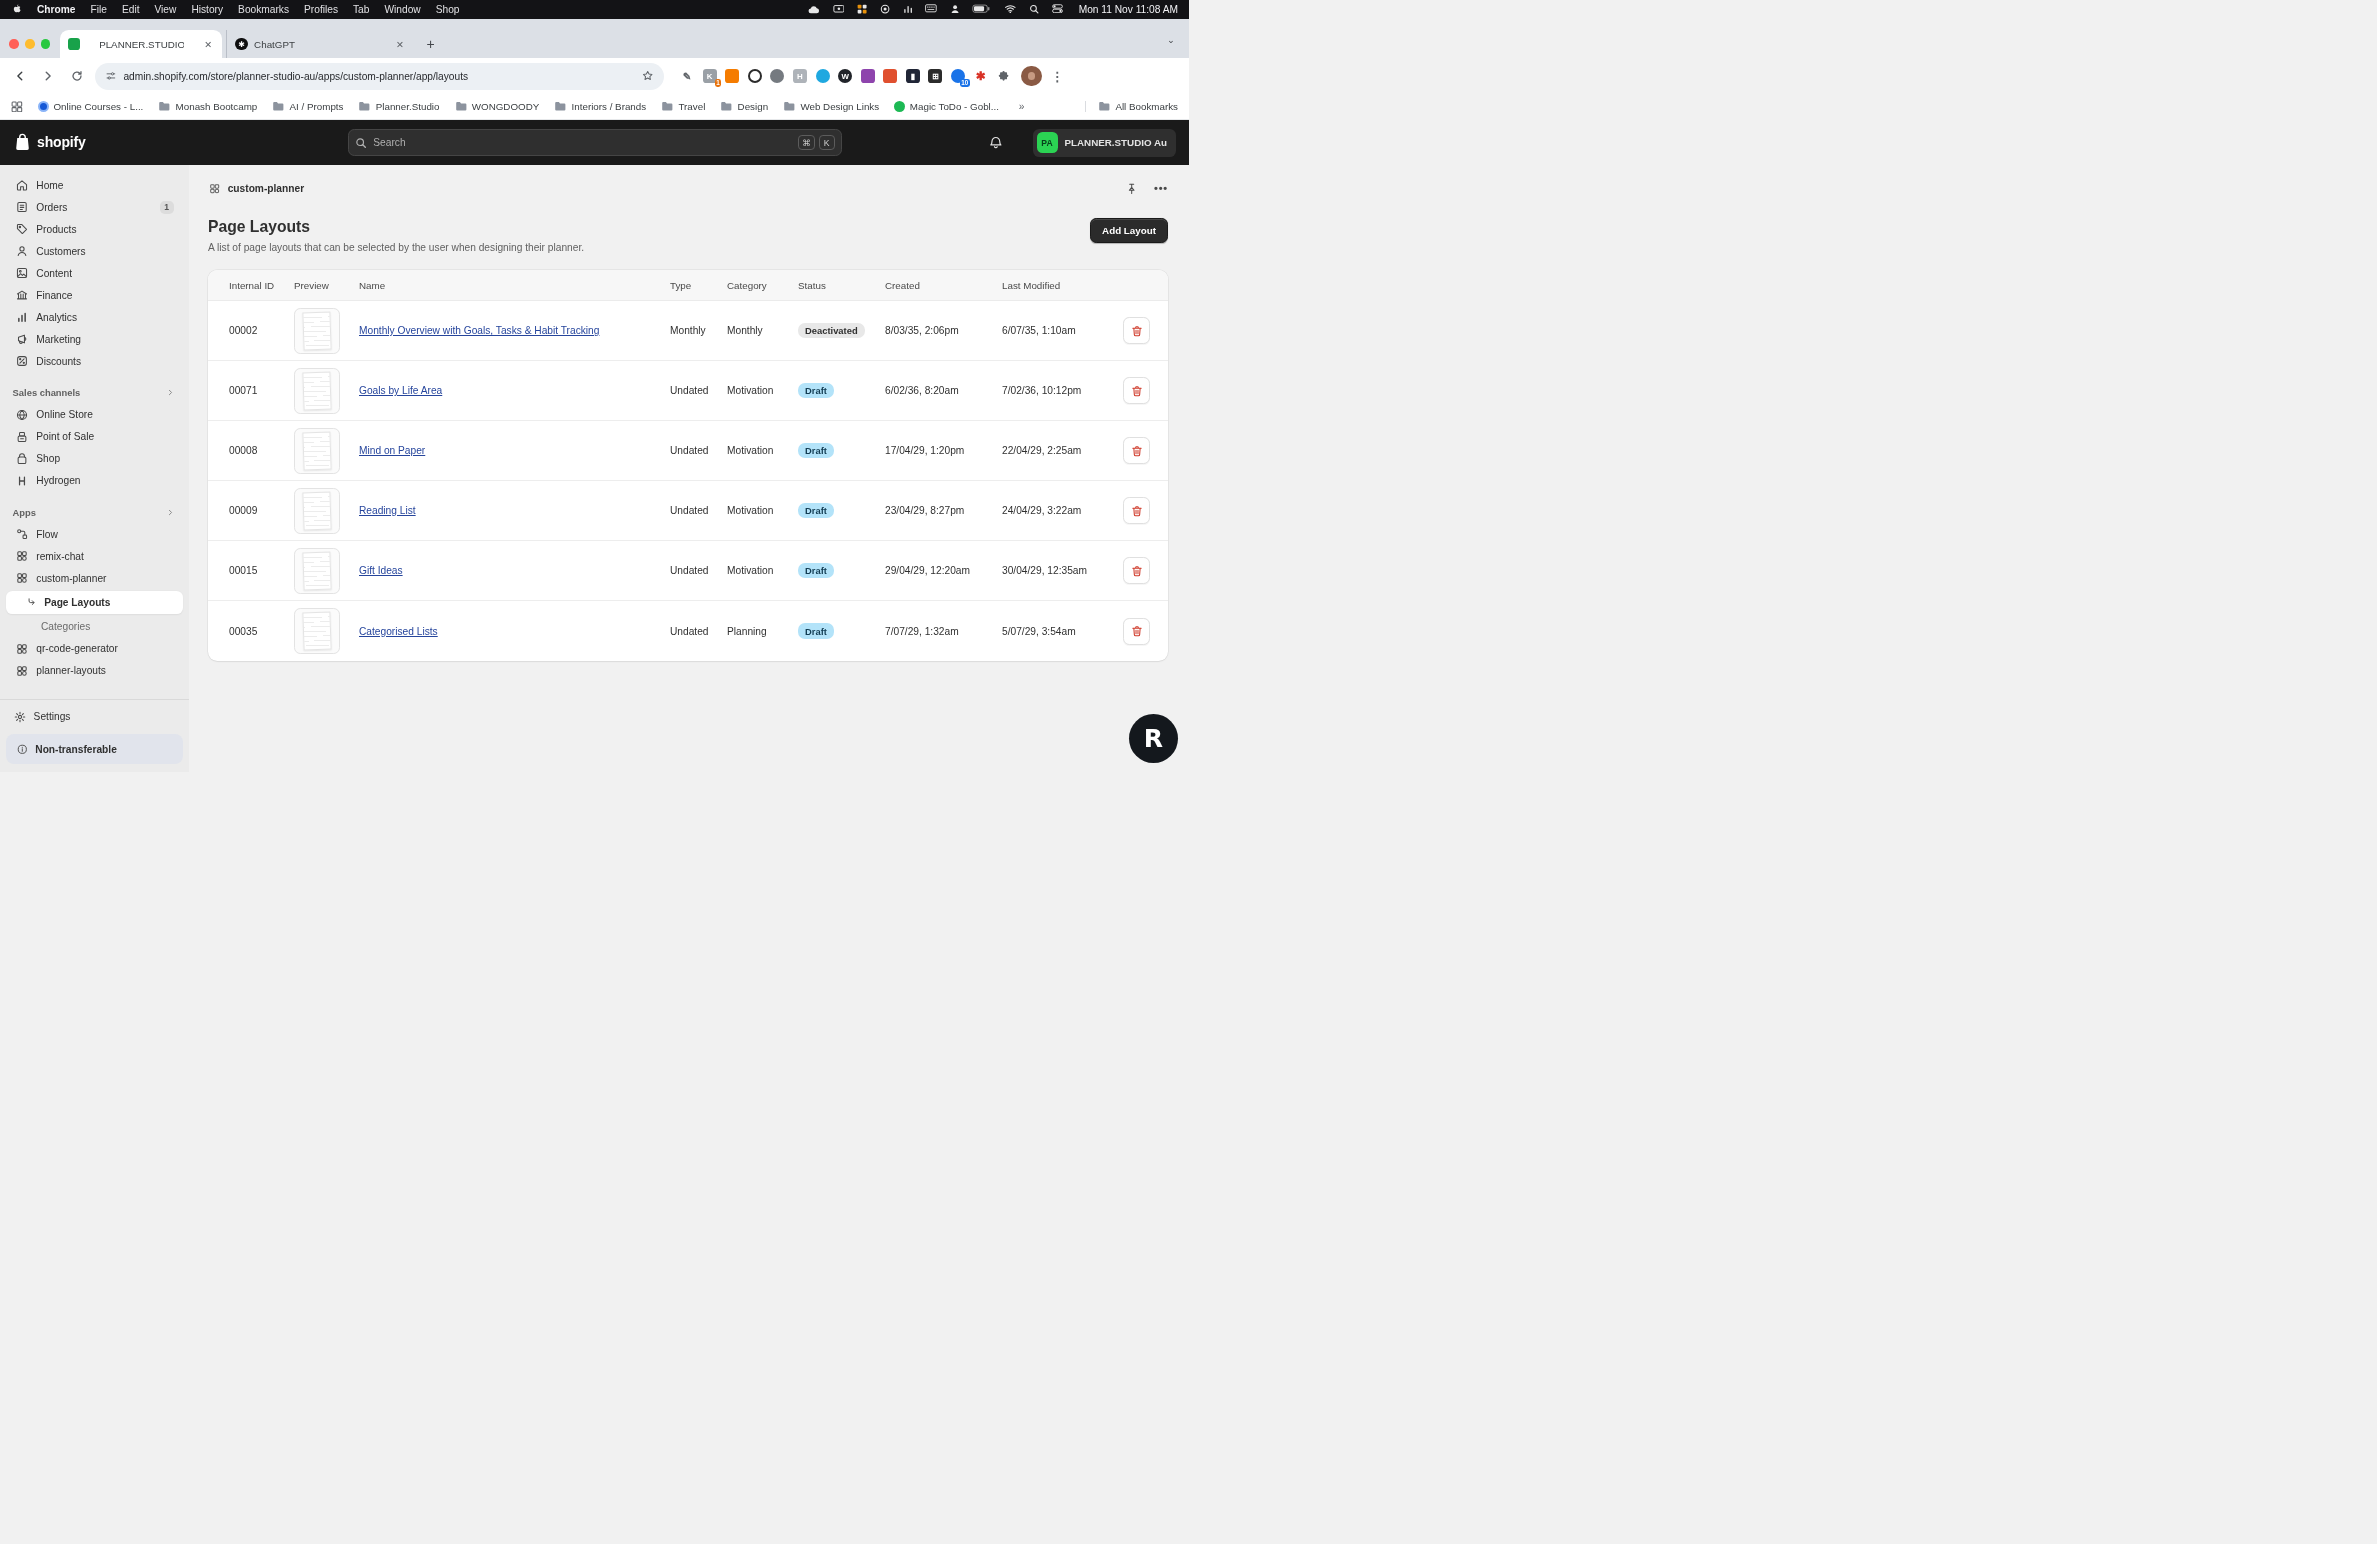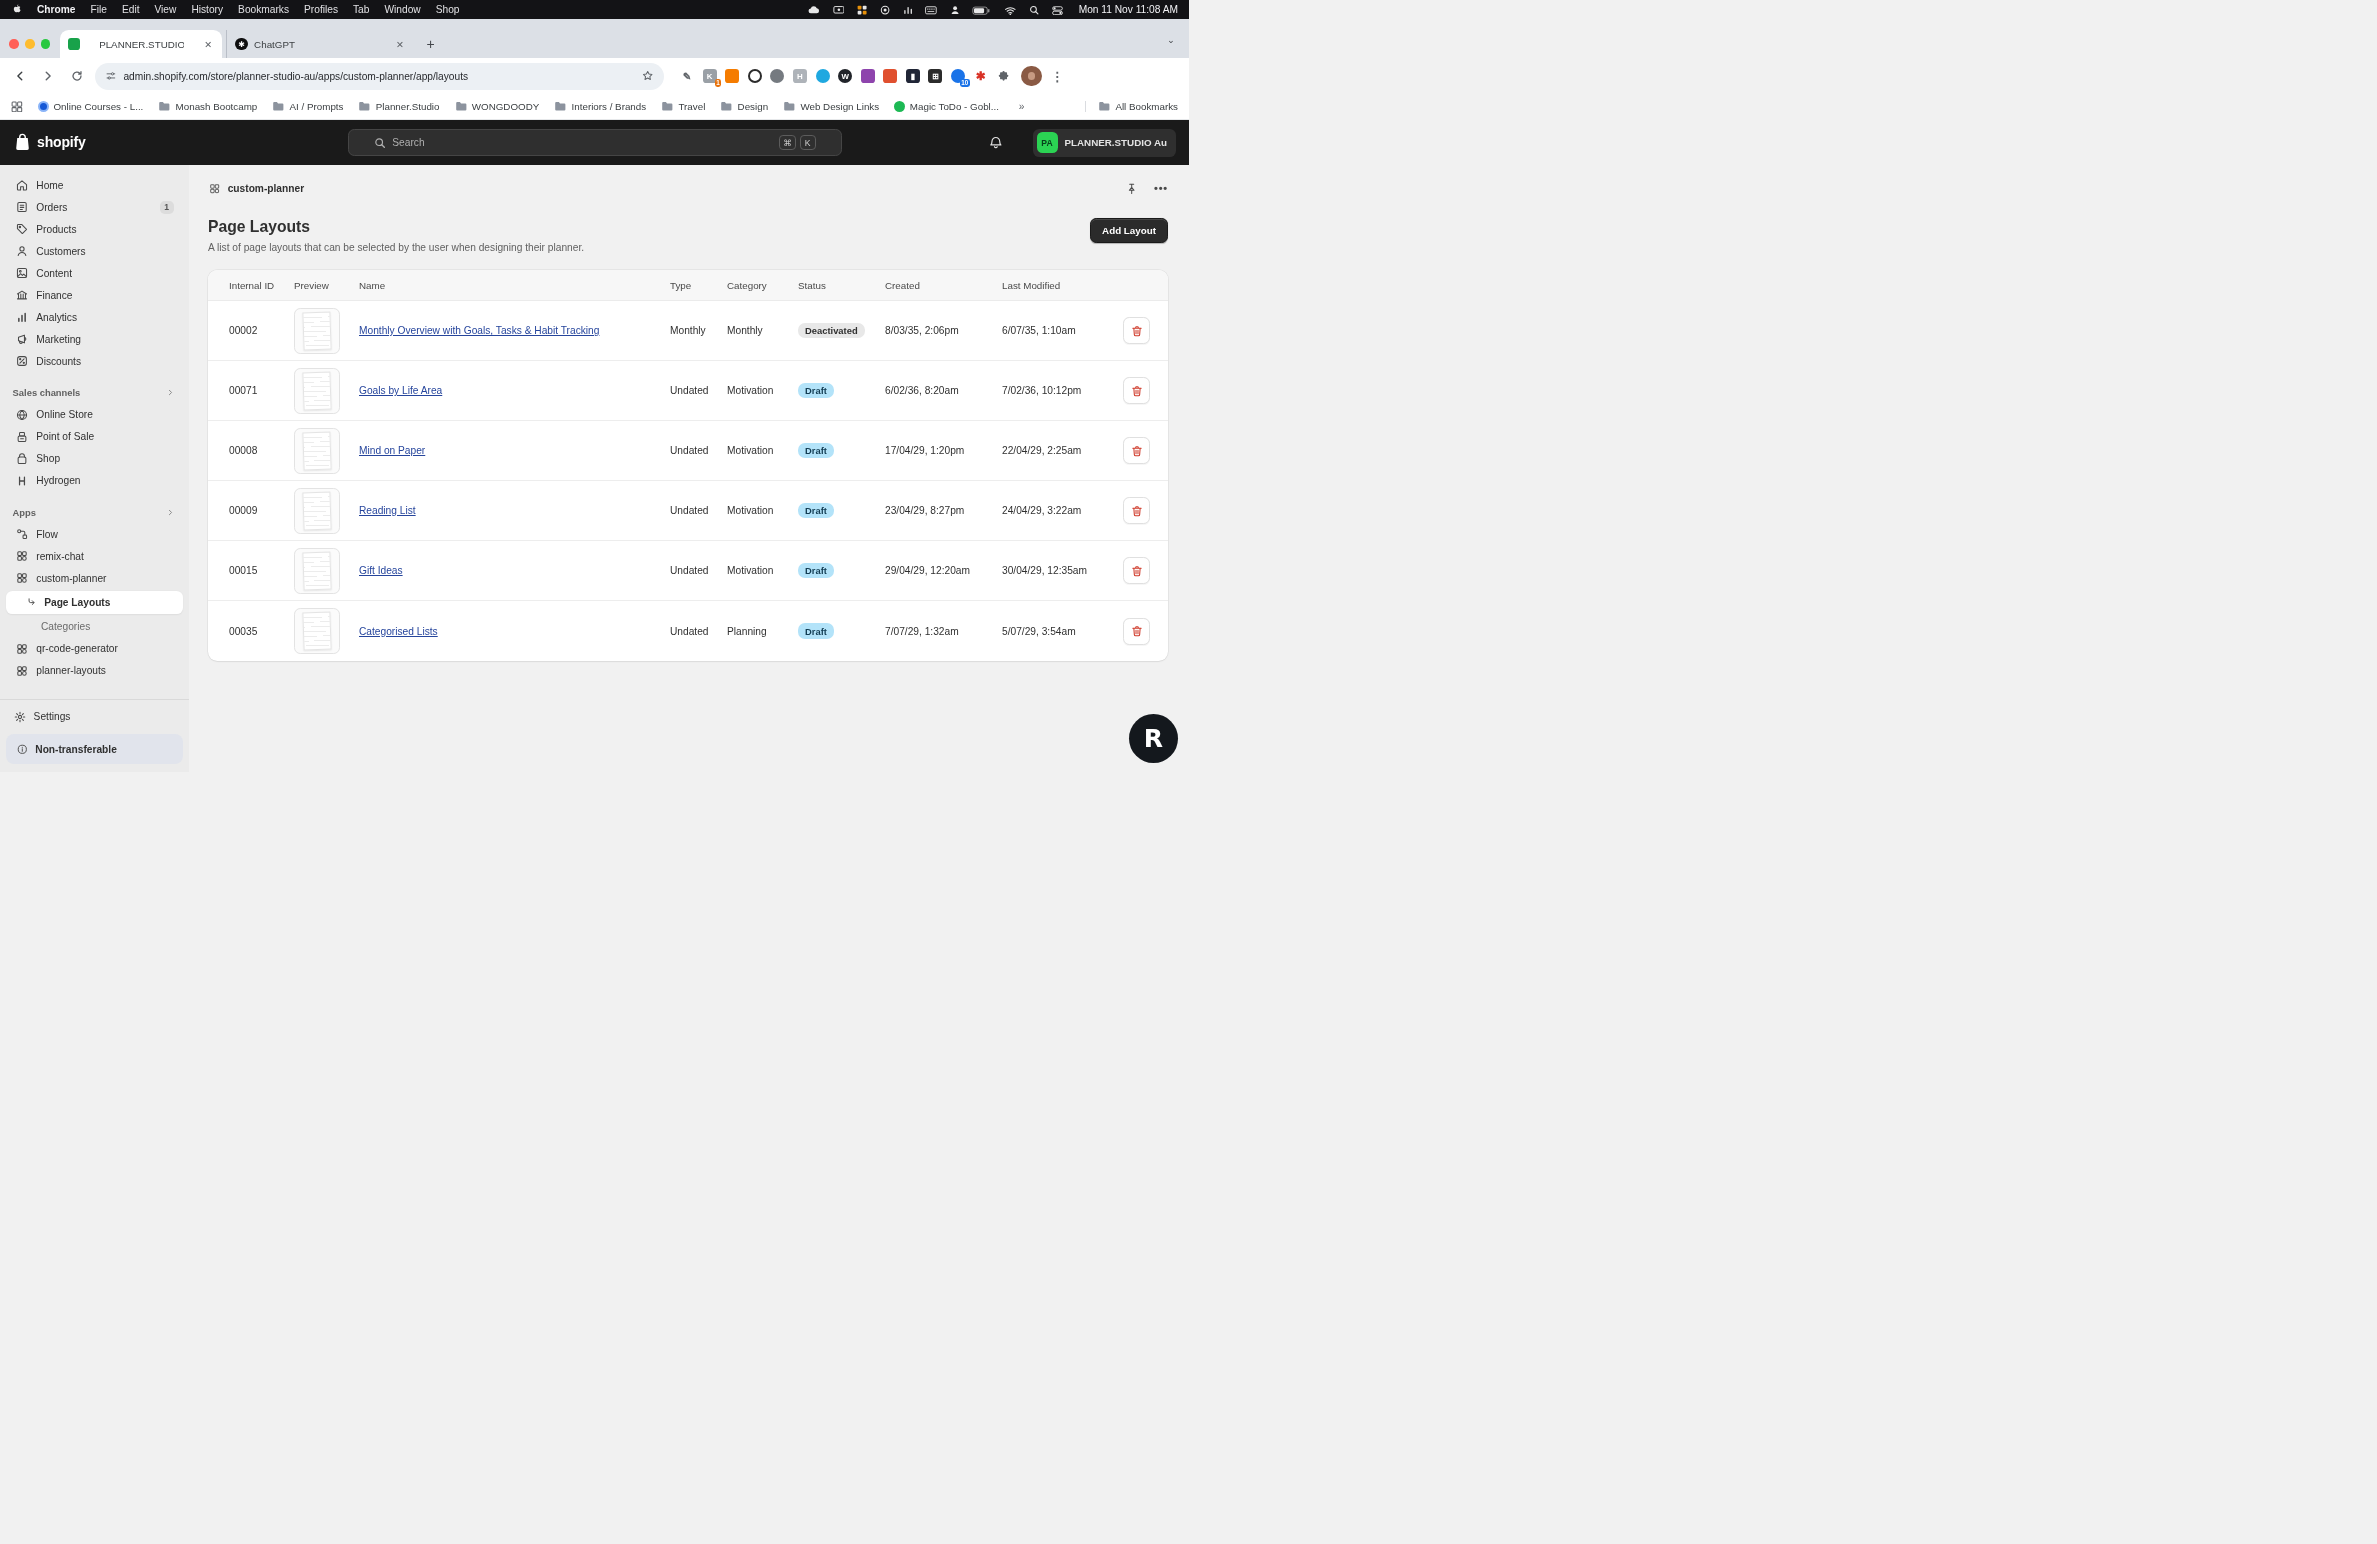--- a/index.html
+++ b/index.html
@@ -9,21 +9,21 @@
     font-family:"Liberation Sans", sans-serif;
     background:#f1f1f1; color:#303030;
   }
   .screen { position:relative; width:1189px; height:772px; display:flex; flex-direction:column; }
 
   
   .menubar { height:19px; background:#131316; color:#f2f2f5; display:flex; align-items:center; padding:0 11px; font-size:10.2px; flex:0 0 auto; }
   .mb-left { display:flex; align-items:center; gap:15px; }
   .mb-app { font-weight:700; }
   .mb-item { opacity:.92; }
-  .mb-right { margin-left:auto; display:flex; align-items:flex-end; gap:12.6px; }
+  .mb-right { margin-left:auto; display:flex; align-items:flex-start; gap:12.6px; }
   .mb-ic { display:grid; place-items:center; opacity:.9; }
   .mb-clock { white-space:nowrap; margin-left:3.1px; }
 
   
   .tabstrip { height:39px; background:#dce0e6; display:flex; align-items:flex-end; padding:0 7.9px; flex:0 0 auto; }
   .lights { display:flex; gap:6.3px; align-items:center; margin:0 9.4px 9.4px 1.6px; }
   .light { width:9.4px; height:9.4px; border-radius:50%; }
   .light.r{background:#ff5f57}.light.y{background:#febc2e}.light.g{background:#28c840}
   .tab { height:28px; display:flex; align-items:center; gap:6.3px; padding:0 7.9px; font-size:9.8px; color:#3c4043; }
   .tab.active { width:162px; background:#fff; border-radius:8.6px 8.6px 0 0;gap:19px; }
@@ -53,21 +53,21 @@
   .bkbar { height:26px; background:#fff; display:flex; align-items:center; padding:0 11px; gap:15px; font-size:9.8px; color:#3c4043; flex:0 0 auto; border-bottom:0.8px solid #e6e8ea; }
   .bm { display:flex; align-items:center; gap:4.7px; white-space:nowrap; }
   .dot-ic { width:11px; height:11px; border-radius:50%; }
   .chev2 { color:#5f6368; font-size:10.2px; margin-left:4.7px; }
   .allbm { margin-left:auto; display:flex; align-items:center; gap:4.7px; border-left:0.8px solid #dadce0; padding-left:12.6px; }
 
   
   .shoptop { height:45px; background:#1a1a1a; display:flex; align-items:center; padding:0 12.6px; flex:0 0 auto; }
   .stop-left { flex:1; display:flex; align-items:center; gap:5.5px; color:#fff; }
   .slogo-word { font-size:14px; font-weight:700; letter-spacing:-0.2px; }
-  .ssearch { width:494px; height:27px; background:#2f2f2f; border:0.8px solid #454545; border-radius:6.3px; display:flex; align-items:center; gap:7px; padding:0 25px; color:#b0b0b0; font-size:10.2px; }
+  .ssearch { width:494px; height:27px; background:#2f2f2f; border:0.8px solid #454545; border-radius:6.3px; display:flex; align-items:center; gap:7px; padding:0 6px; color:#b0b0b0; font-size:10.2px; }
   .skbd { margin-left:auto; display:flex; gap:3.9px; }
   .key { min-width:15.7px; height:15.7px; border:0.8px solid #5c5c5c; border-radius:3.9px; color:#cfcfcf; font-size:8.6px; display:grid; place-items:center; padding:0 3.1px; }
   .stop-right { flex:1; display:flex; justify-content:flex-end; align-items:center; gap:29px; }
   .sacct { background:#2f2f2f; border-radius:6.3px; height:28px; display:flex; align-items:center; gap:7px; padding:0 9.4px 0 3.9px; color:#e3e3e3; font-size:9.8px; font-weight:700; }
   .sacct-av { width:21px; height:21px; border-radius:5.5px; background:#2bd353; color:#06401b; font-weight:700; font-size:8.6px; display:grid; place-items:center; }
 
   
   .workspace { flex:1; display:flex; min-height:0; }
 
   .sidebar { width:189px; background:#ebebeb; display:flex; flex-direction:column; padding-top:9.4px; flex:0 0 auto; }

